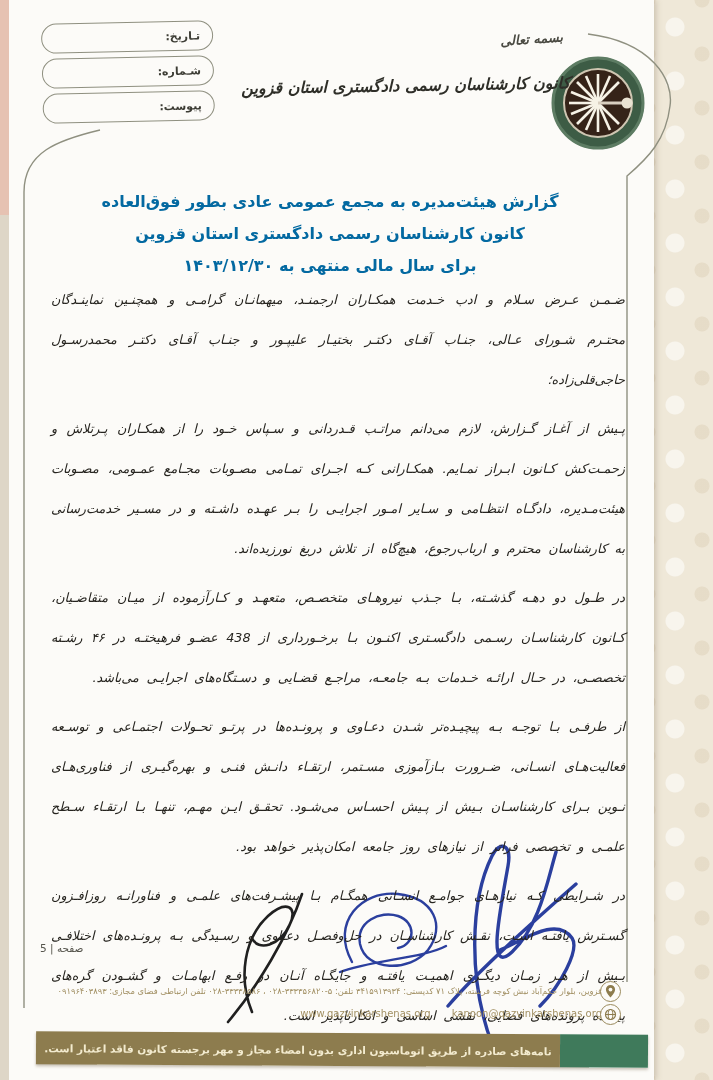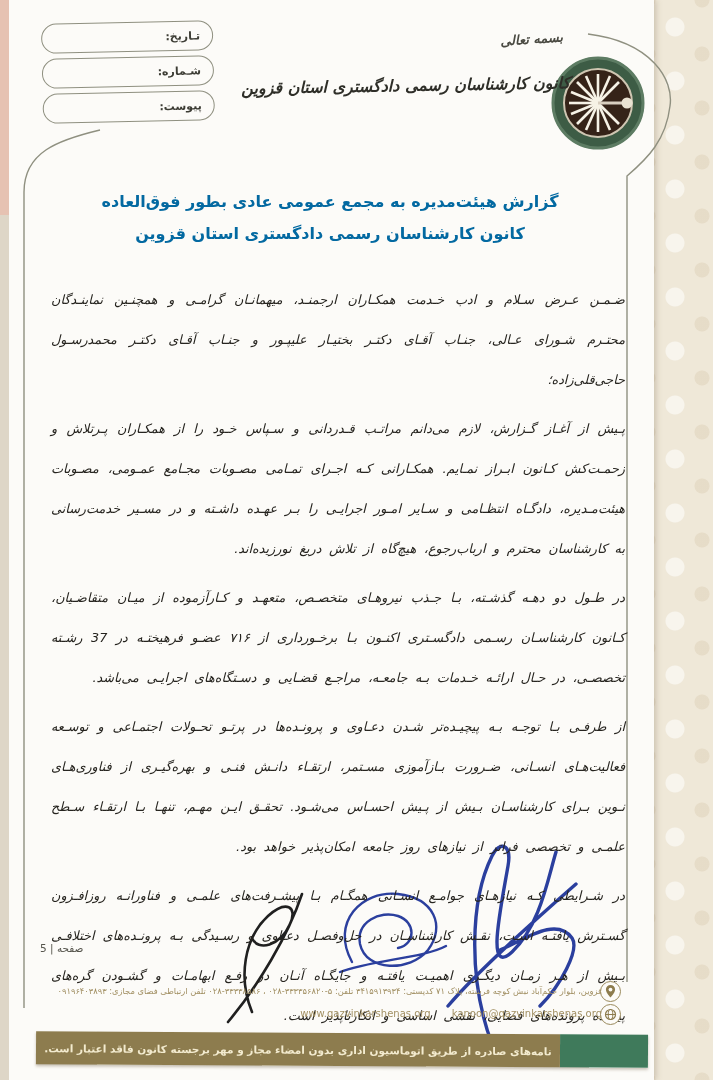--- a/index.html
+++ b/index.html
@@ -155,26 +155,27 @@
     <span class="val"></span>
   </div>
 </div>
 
 <div class="bismillah">بسمه تعالی</div>
 <div class="orgname">کانون کارشناسان رسمی دادگستری استان قزوین</div>
 
 <div class="title-block">
   <div class="title-line">گزارش هیئت‌مدیره به مجمع عمومی عادی بطور فوق‌العاده</div>
   <div class="title-line">کانون کارشناسان رسمی دادگستری استان قزوین</div>
+  <div class="title-line">برای سال مالی منتهی به ۱۴۰۳/۱۲/۳۰</div>
 </div>
 
 <div class="body-text">
   <p>ضـمـن عـرض سـلام و ادب خـدمت همکـاران ارجمنـد، میهمانـان گرامـی و همچنـین نماینـدگان محتـرم شـورای عـالی، جنـاب آقـای دکتـر بختیـار علیپـور و جنـاب آقـای دکتـر محمدرسـول حاجی‌قلی‌زاده؛</p>
   <p>پـیش از آغـاز گـزارش، لازم می‌دانم مراتـب قـدردانی و سـپاس خـود را از همکـاران پـرتلاش و زحمـت‌کش کـانون ابـراز نمـایم. همکـارانی کـه اجـرای تمـامی مصـوبات مجـامع عمـومی، مصـوبات هیئت‌مـدیره، دادگـاه انتظـامی و سـایر امـور اجرایـی را بـر عهـده داشـته و در مسـیر خدمت‌رسانی به کارشناسان محترم و ارباب‌رجوع، هیچ‌گاه از تلاش دریغ نورزیده‌اند.</p>
-  <p>در طـول دو دهـه گذشـته، بـا جـذب نیروهـای متخصـص، متعهـد و کـارآزموده از میـان متقاضـیان، کـانون کارشناسـان رسـمی دادگسـتری اکنـون بـا برخـورداری از ۷۱۶ عضـو فرهیختـه در 37 رشـته تخصصـی، در حـال ارائـه خـدمات بـه جامعـه، مراجـع قضـایی و دسـتگاه‌های اجرایـی می‌باشد.</p>
+  <p>در طـول دو دهـه گذشـته، بـا جـذب نیروهـای متخصـص، متعهـد و کـارآزموده از میـان متقاضـیان، کـانون کارشناسـان رسـمی دادگسـتری اکنـون بـا برخـورداری از 438 عضـو فرهیختـه در ۴۶ رشـته تخصصـی، در حـال ارائـه خـدمات بـه جامعـه، مراجـع قضـایی و دسـتگاه‌های اجرایـی می‌باشد.</p>
   <p>از طرفـی بـا توجـه بـه پیچیـده‌تر شـدن دعـاوی و پرونـده‌ها در پرتـو تحـولات اجتمـاعی و توسـعه فعالیت‌هـای انسـانی، ضـرورت بـازآموزی مسـتمر، ارتقـاء دانـش فنـی و بهره‌گیـری از فناوری‌هـای نـوین بـرای کارشناسـان بـیش از پـیش احسـاس می‌شـود. تحقـق ایـن مهـم، تنهـا بـا ارتقـاء سـطح علمـی و تخصصی فراتر از نیازهای روز جامعه امکان‌پذیر خواهد بود.</p>
   <p>در شـرایطی کـه نیازهـای جوامـع انسـانی همگـام بـا پیشـرفت‌های علمـی و فناورانـه روزافـزون گسـترش یافتـه اسـت، نقـش کارشناسـان در حل‌وفصـل دعـاوی و رسـیدگی بـه پرونـده‌های اختلافـی بـیش از هـر زمـان دیگـری اهمیـت یافتـه و جایگـاه آنـان در رفـع ابهامـات و گشـودن گره‌های پیچیده پرونده‌های قضایی، نقشی اساسی و انکارناپذیر است.</p>
 </div>
 
 <div class="page-marker">صفحه | 5</div>
 
 <div class="footer-line1">قزوین، بلوار حکم‌آباد نبش کوچه فرشته، پلاک ۷۱ کدپستی: ۳۴۱۵۹۱۳۹۳۴ تلفن: ۵-۳۳۳۳۵۶۸۲۰-۰۲۸ ، ۳۳۳۳۸۵۸۶-۰۲۸ تلفن ارتباطی فضای مجازی: ۰۹۱۹۶۴۰۳۸۹۳</div>
 <div class="footer-line2">
   <span>www.qazvinkarshenas.org</span>
   <span>kanoon@qazvinkarshenas.org</span>

